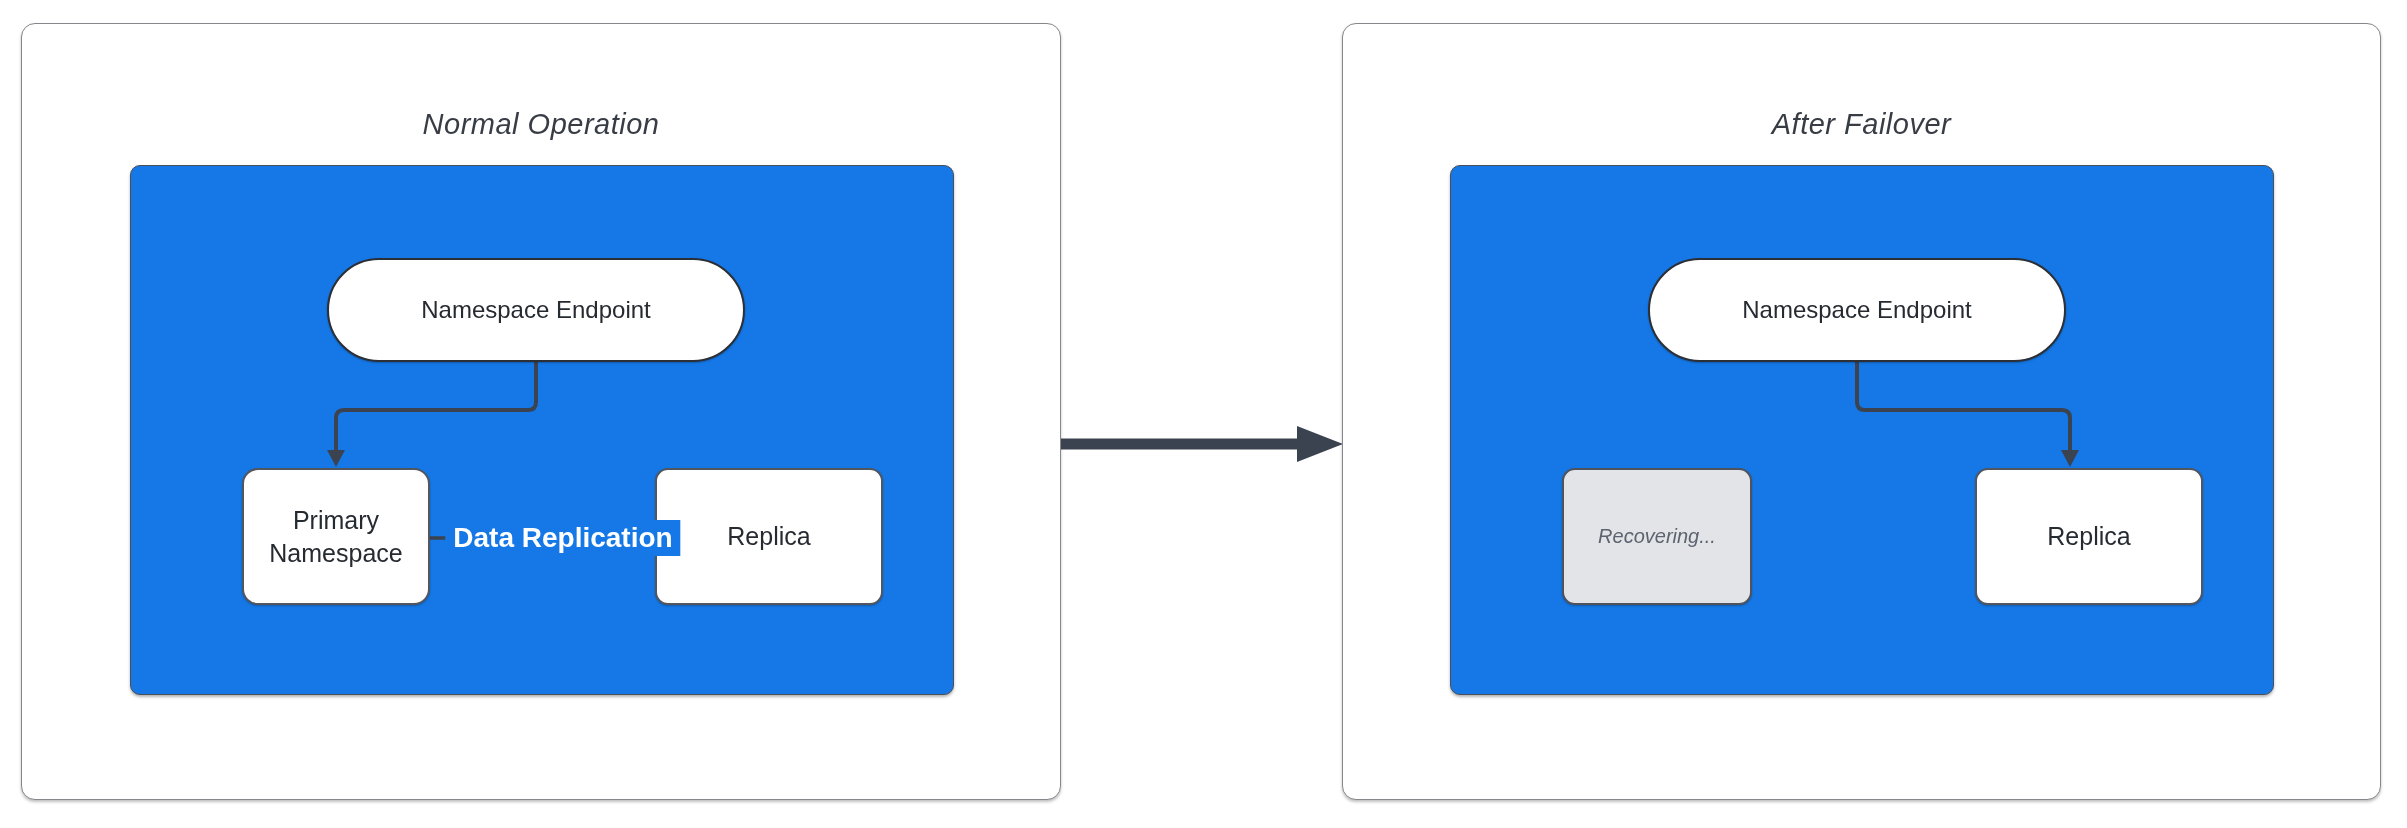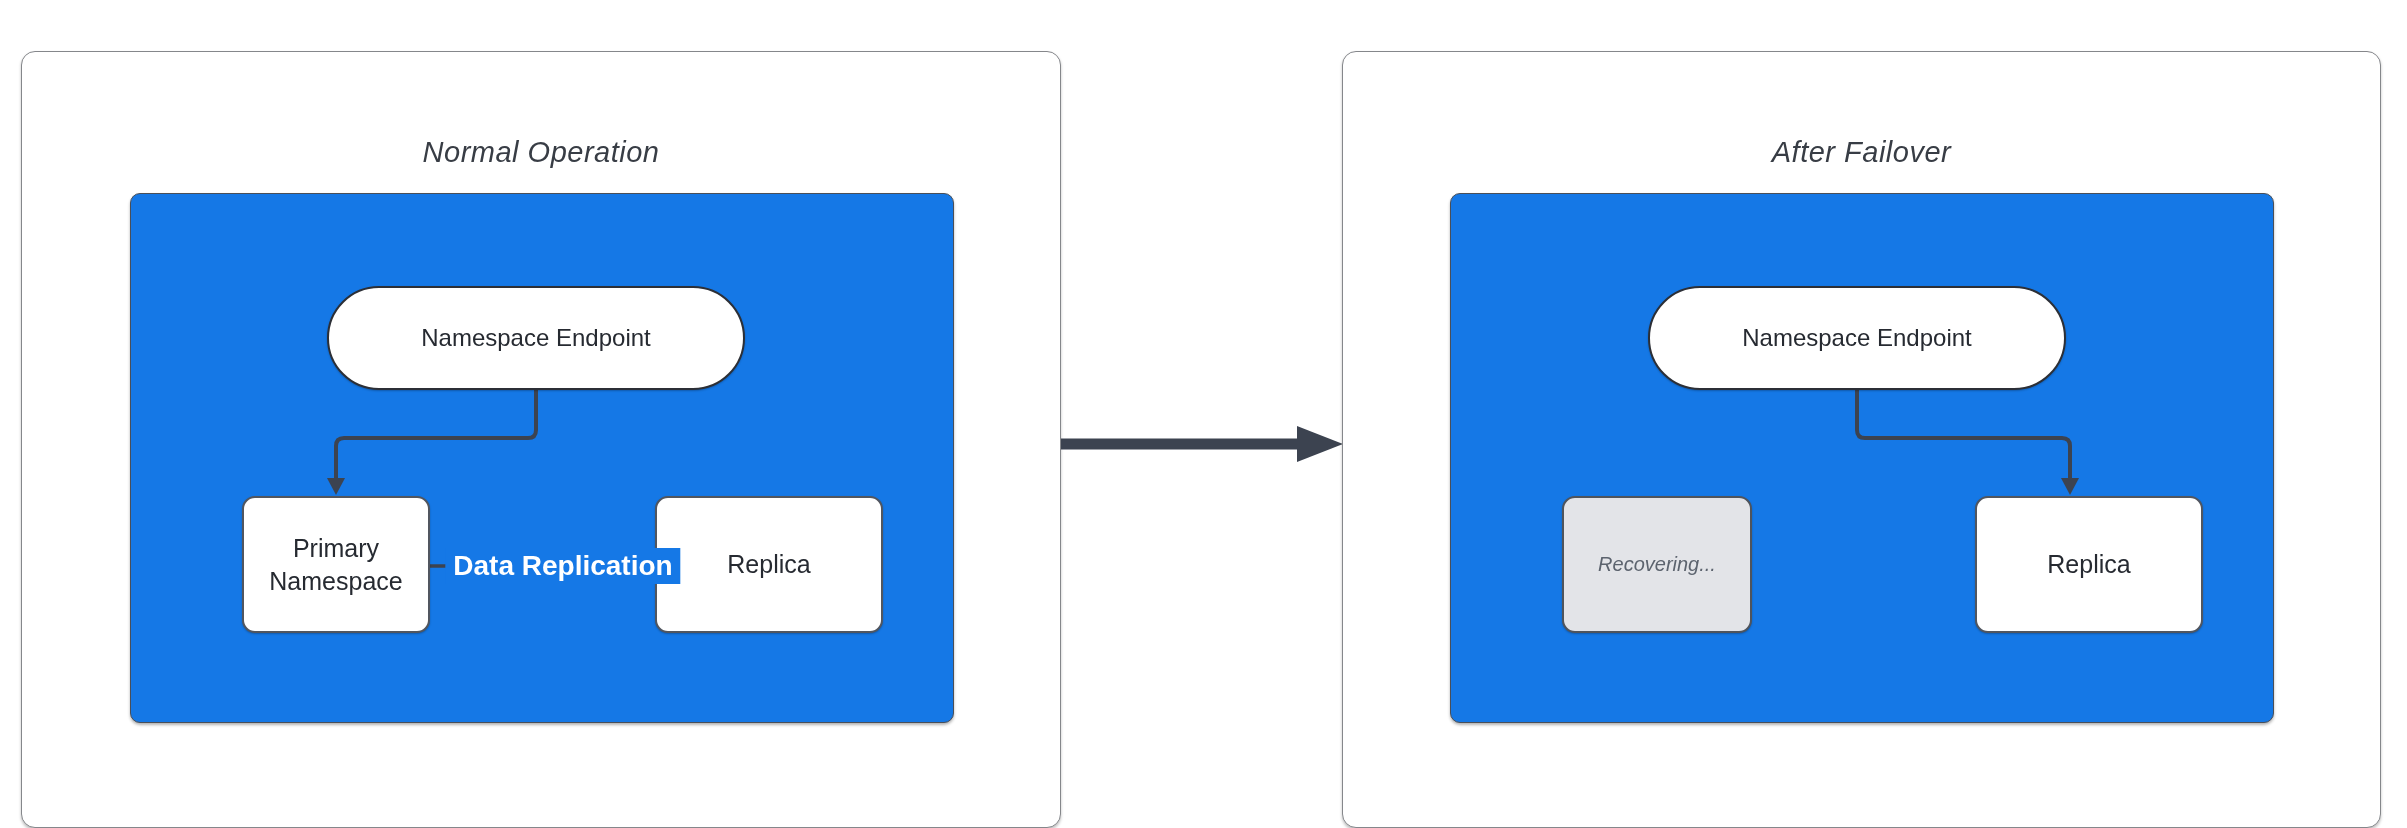--- a/index.html
+++ b/index.html
@@ -25,21 +25,20 @@
     background:#ffffff;
     overflow:hidden;
   }
   .panel{
     position:absolute;
     top:23px;height:777px;
     background:#ffffff;
     border:1.5px solid var(--panel-border);
     border-radius:14px;
     box-shadow:0 2px 3px rgba(0,0,0,0.25);
-    margin-top:28px;
   }
   .panel.left{left:21px;width:1040px;}
   .panel.right{left:1342px;width:1039px;}
   .panel-title{
     position:absolute;
     left:0;right:0;top:84px;
     text-align:center;
     font-size:29px;
     font-style:italic;
     color:var(--title-text);
@@ -93,21 +92,21 @@
     box-shadow:0 1px 2px rgba(0,0,0,0.25);
   }
   .node.pill{
     left:196px;top:92px;
     width:418px;height:104px;
     border-radius:52px;
     border:2.5px solid var(--pill-border);
     font-size:24px;
   }
   .panel.right .node.pill{left:197px;}
-  .node.primary{left:111px;top:302px;width:188px;height:137px;padding:0 24px;}
+  .node.primary{left:111px;top:302px;width:188px;height:137px;padding:0 24px;border-radius:16px;}
   .node.replica{left:524px;top:302px;width:228px;height:137px;}
   .node.recovering{
     left:111px;top:302px;width:190px;height:137px;
     background:var(--recovering-fill);
     border-color:#4F545C;
     color:var(--recovering-text);
     font-style:italic;
     font-size:20px;
   }
   .edge-label{

